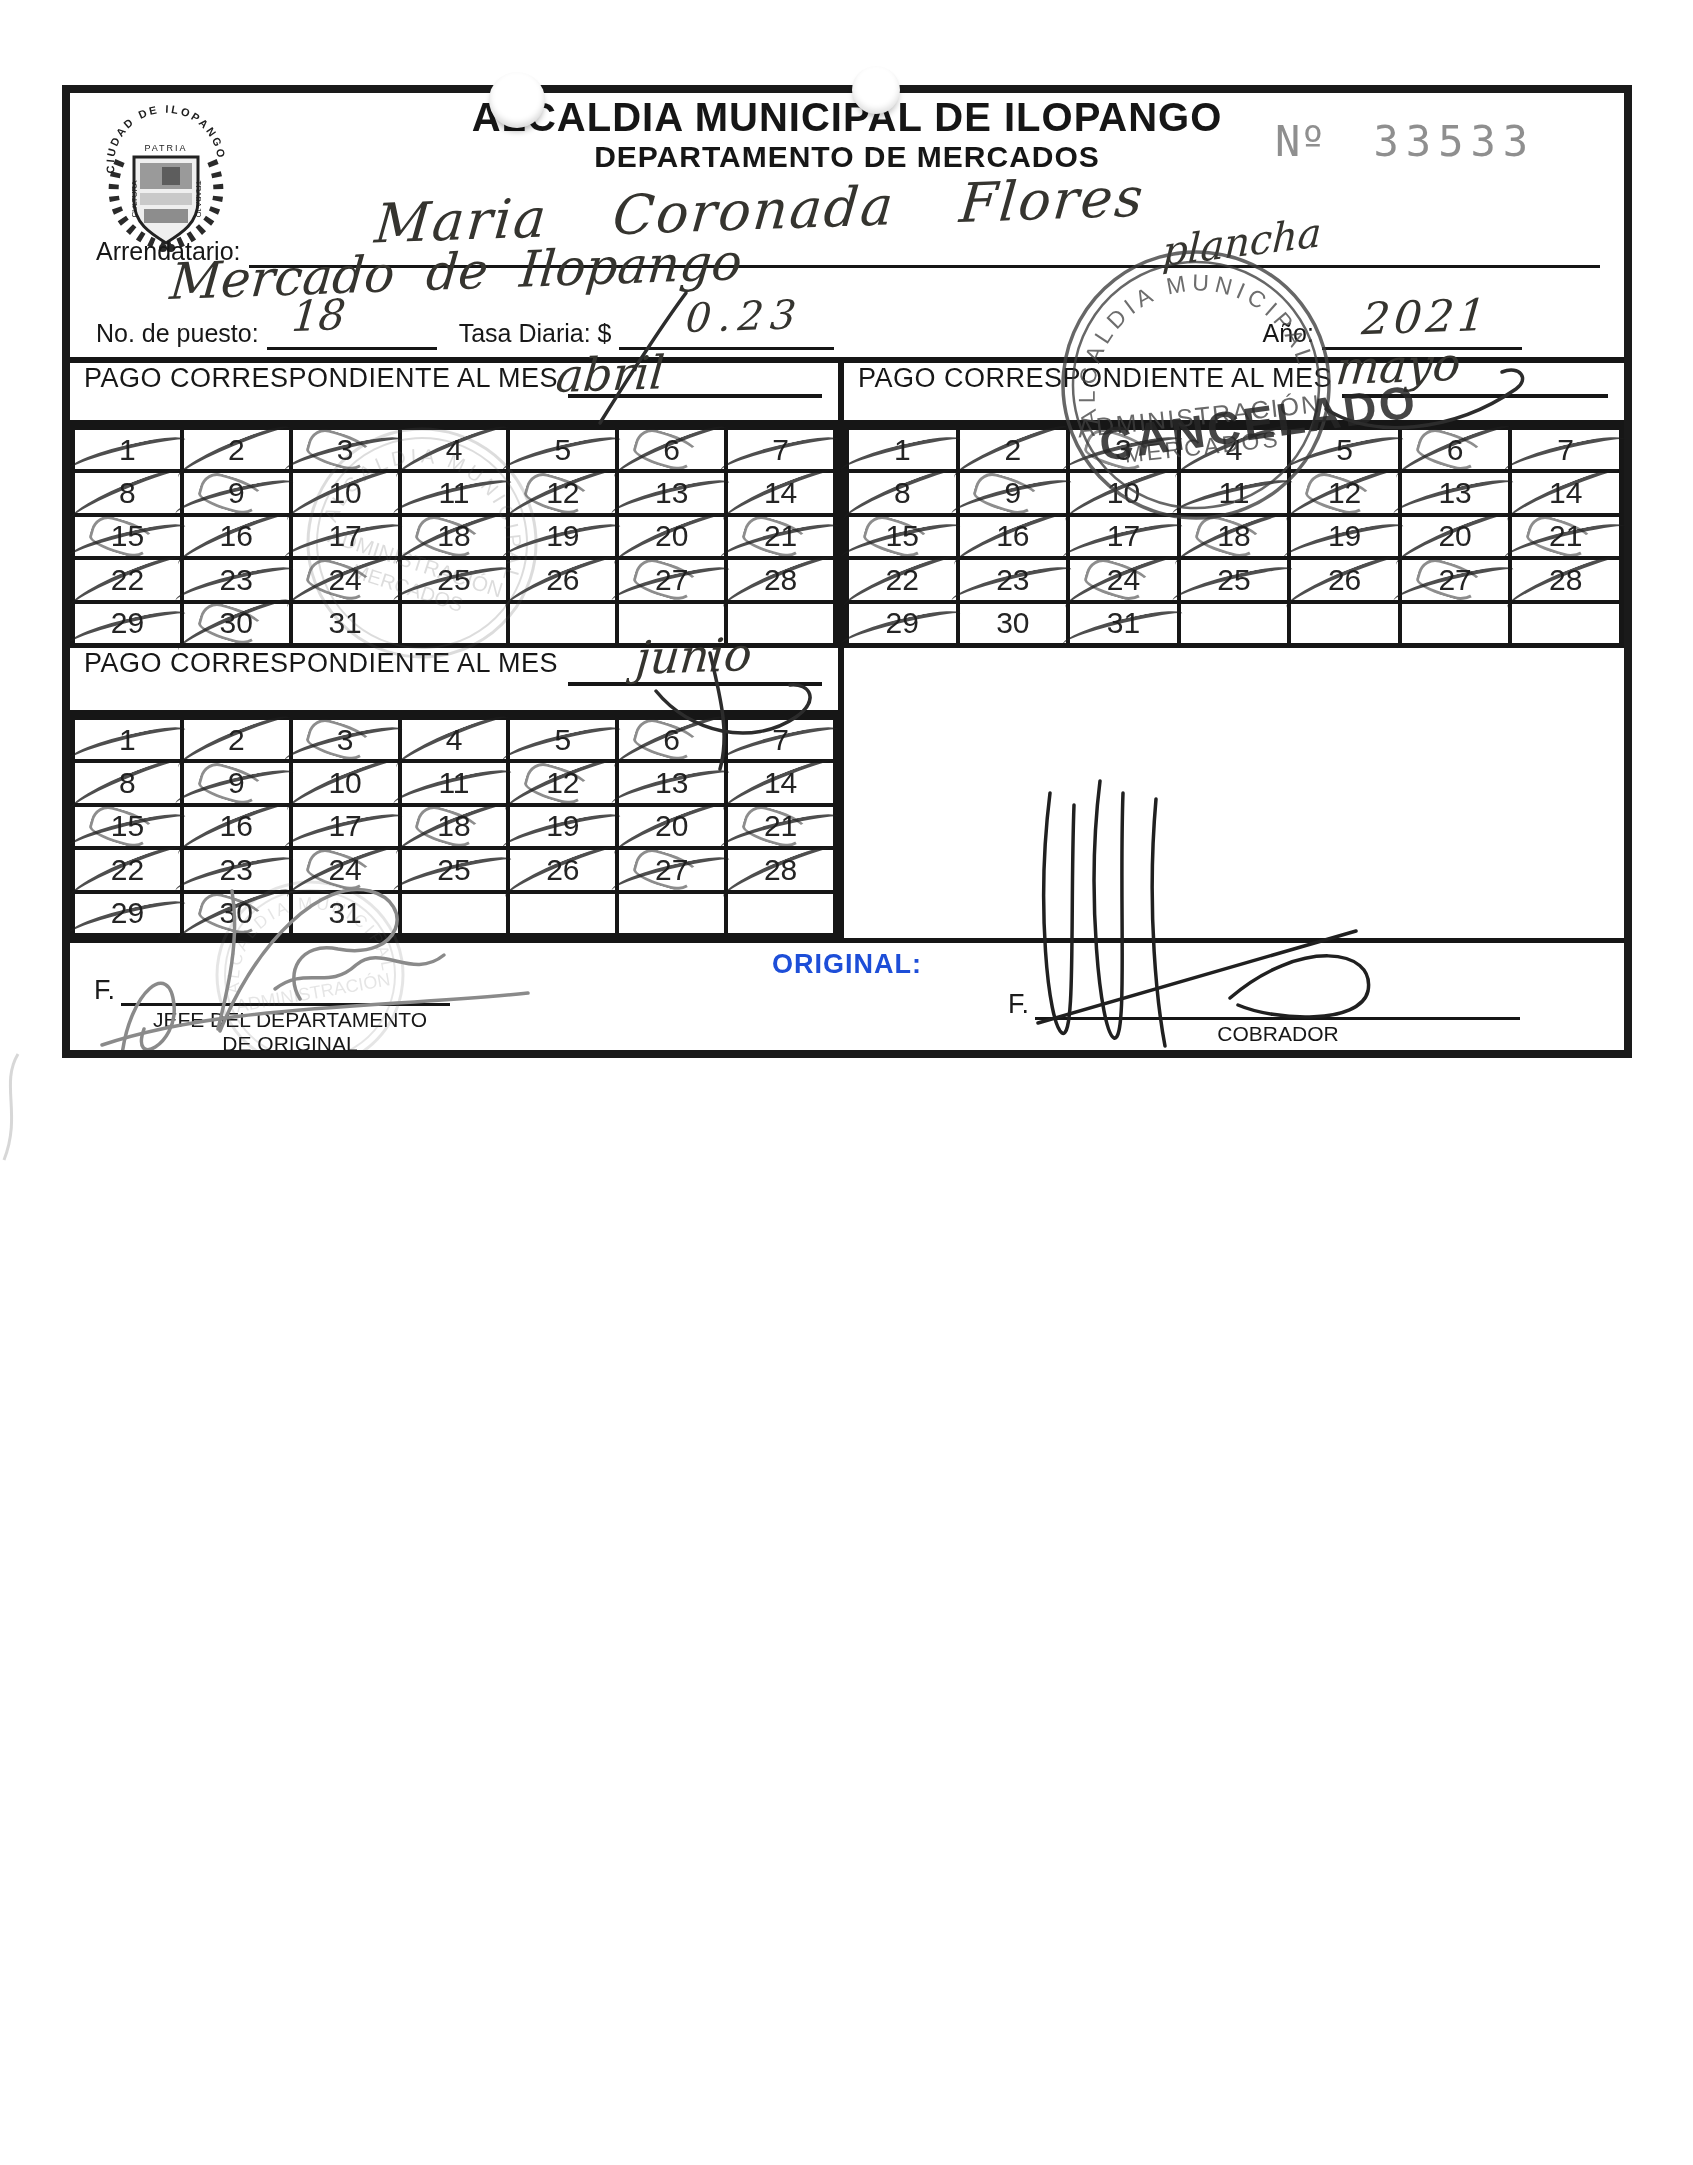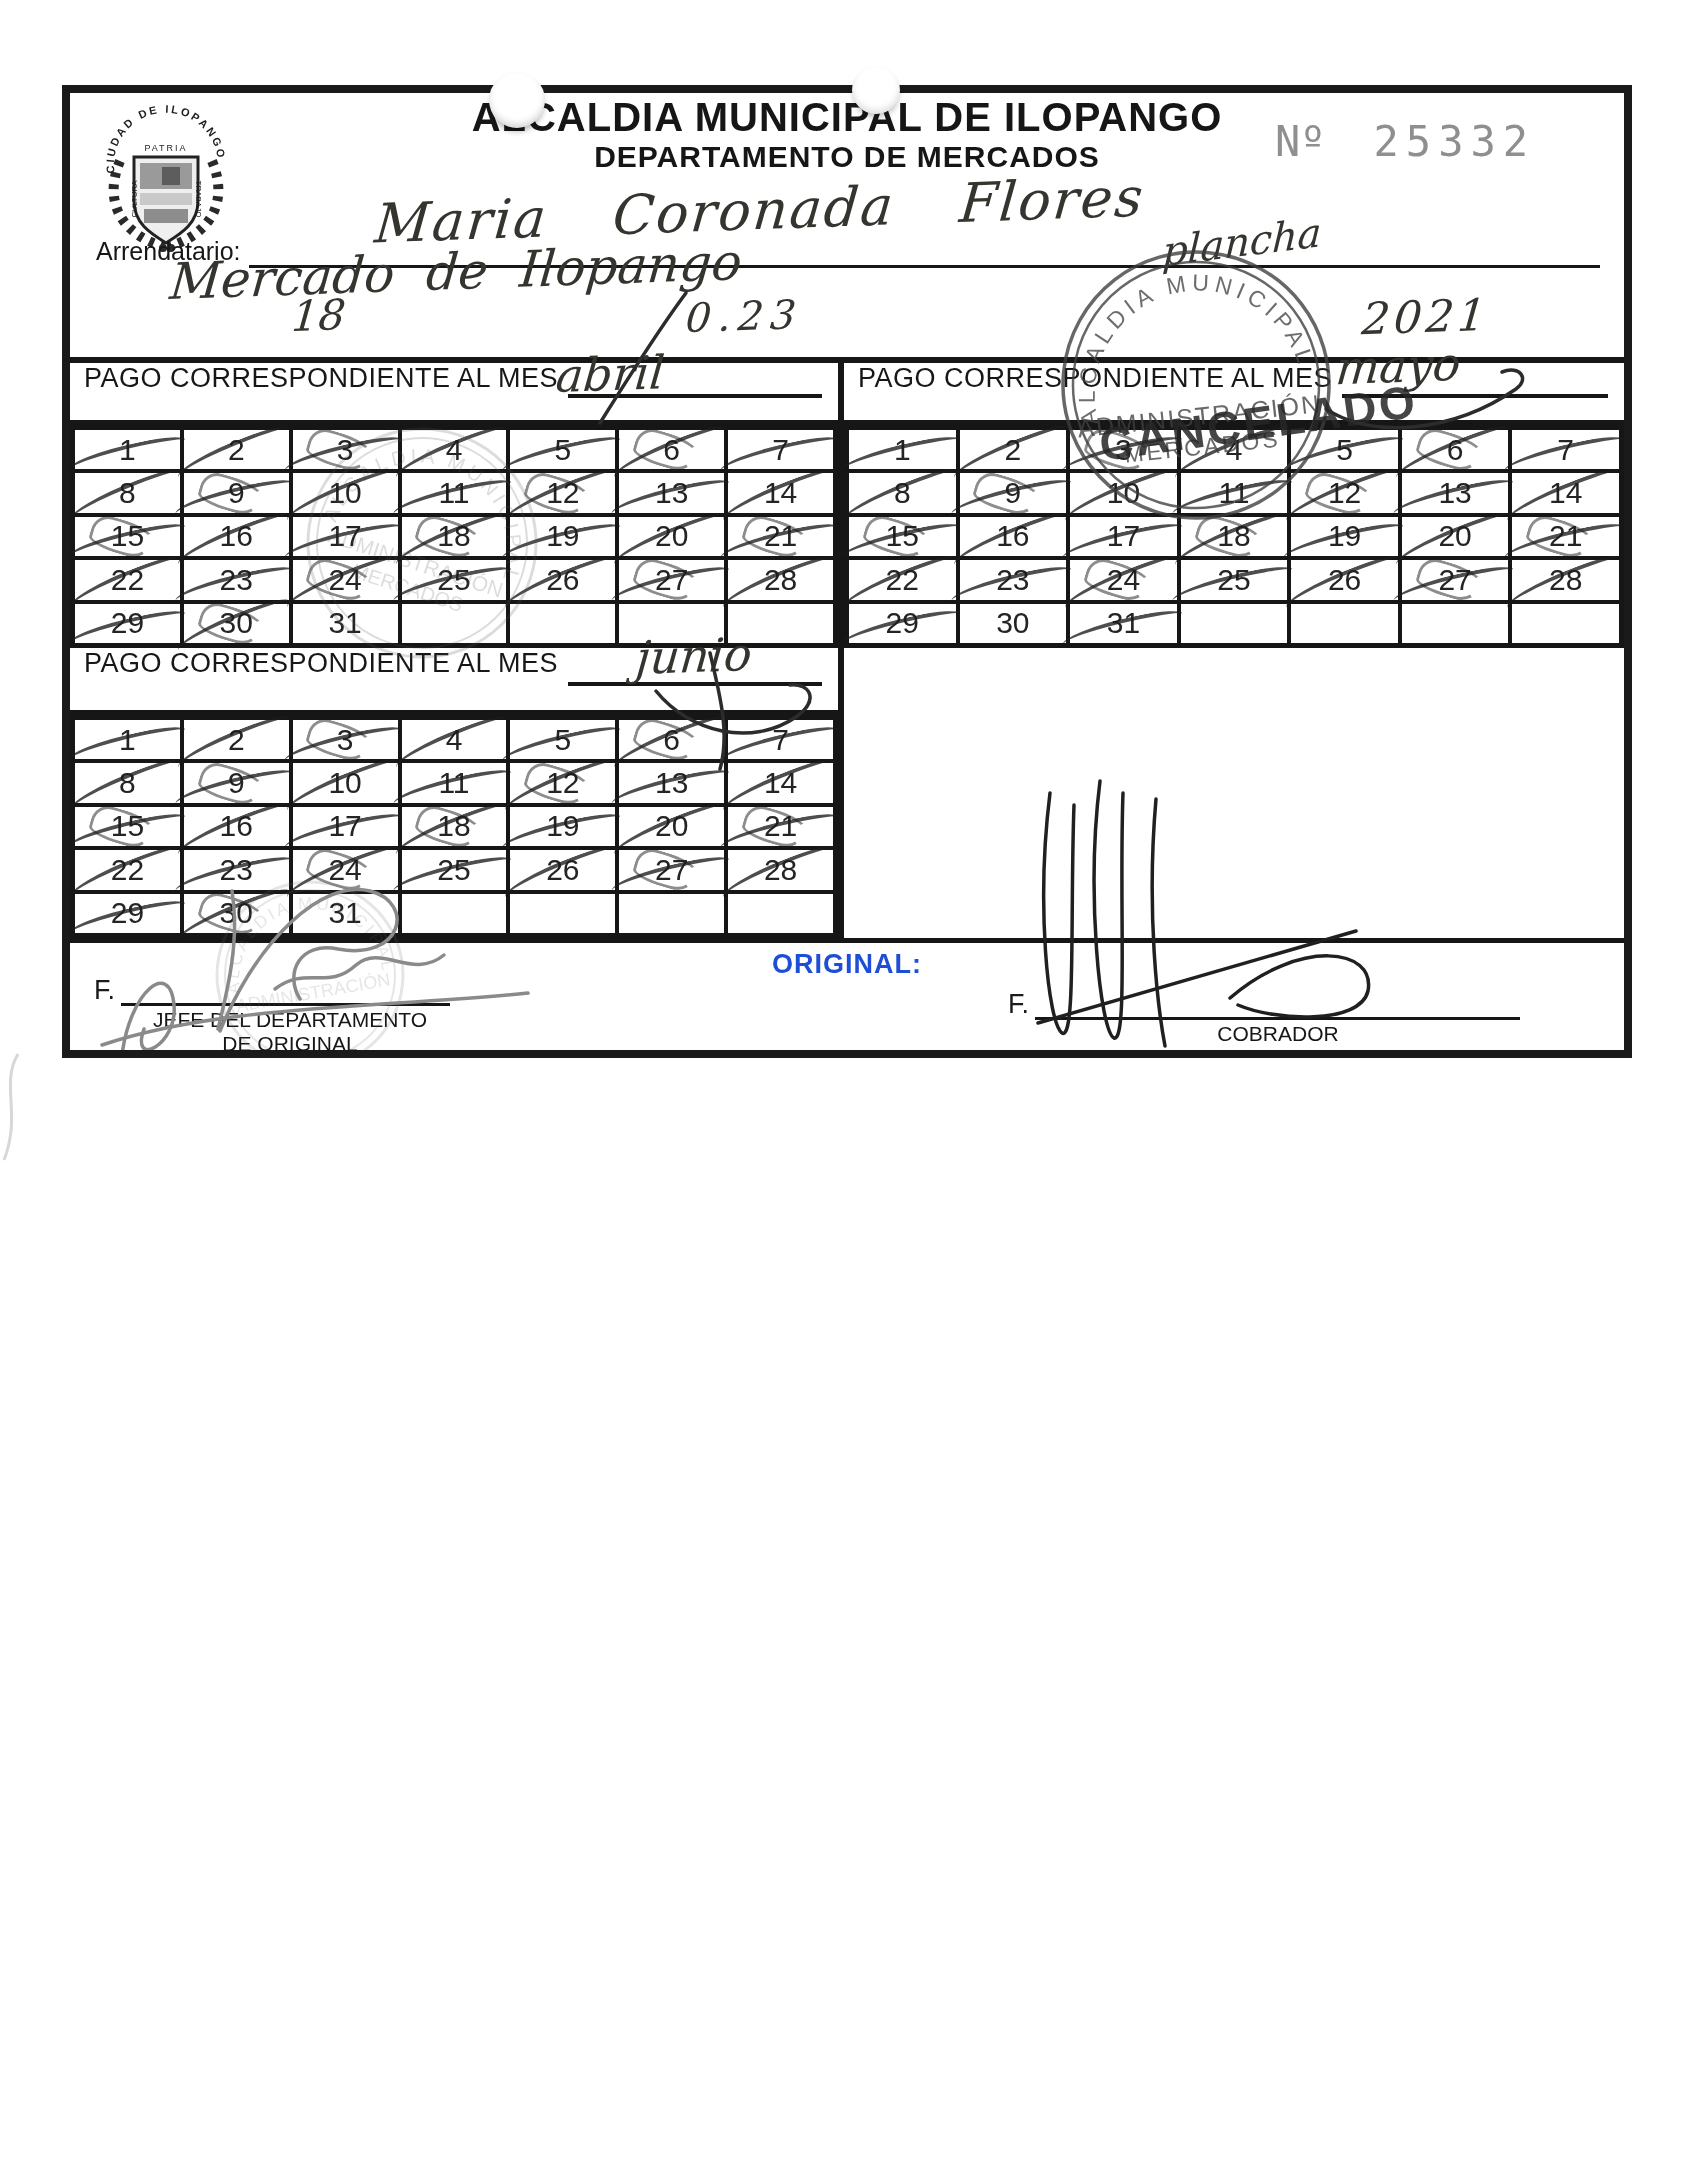--- a/index.html
+++ b/index.html
@@ -134,26 +134,35 @@
     <circle cx="73" cy="149" r="4" fill="#2a2a2a"></circle>
       <circle cx="81" cy="149" r="4" fill="#2a2a2a"></circle>
   </svg>
 
   <div class="title">
     <div class="l1">ALCALDIA MUNICIPAL DE ILOPANGO</div>
     <div class="l2">DEPARTAMENTO DE MERCADOS</div>
   </div>
 
   <div class="numero">
-    <span>Nº</span><span class="num">25332</span>
+    <span>Nº</span><span class="num">33533</span>
   </div>
 
   <div class="frow fr1">
     <span class="lab">Arrendatario:</span>
     <span class="wline grow"></span>
+  </div>
+  <div class="frow fr3">
+    <span class="lab">No. de puesto:</span>
+    <span class="wline w170"></span>
+    <span class="lab" style="padding-left:14px;">Tasa Diaria: $</span>
+    <span class="wline w215"></span>
+    <span class="sp"></span>
+    <span class="lab">Año:</span>
+    <span class="wline w200"></span>
   </div>
 
   <span class="hw hw-name">Maria Coronada Flores</span>
   <span class="hw hw-sector">Mercado de Ilopango</span>
   <span class="hw hw-tipo">plancha</span>
   <span class="hw hw-puesto">18</span>
   <span class="hw hw-tasa">0.23</span>
   <span class="hw hw-ano">2021</span>
   <span class="hw hw-abril">abril</span>
   <span class="hw hw-mayo">mayo</span>

